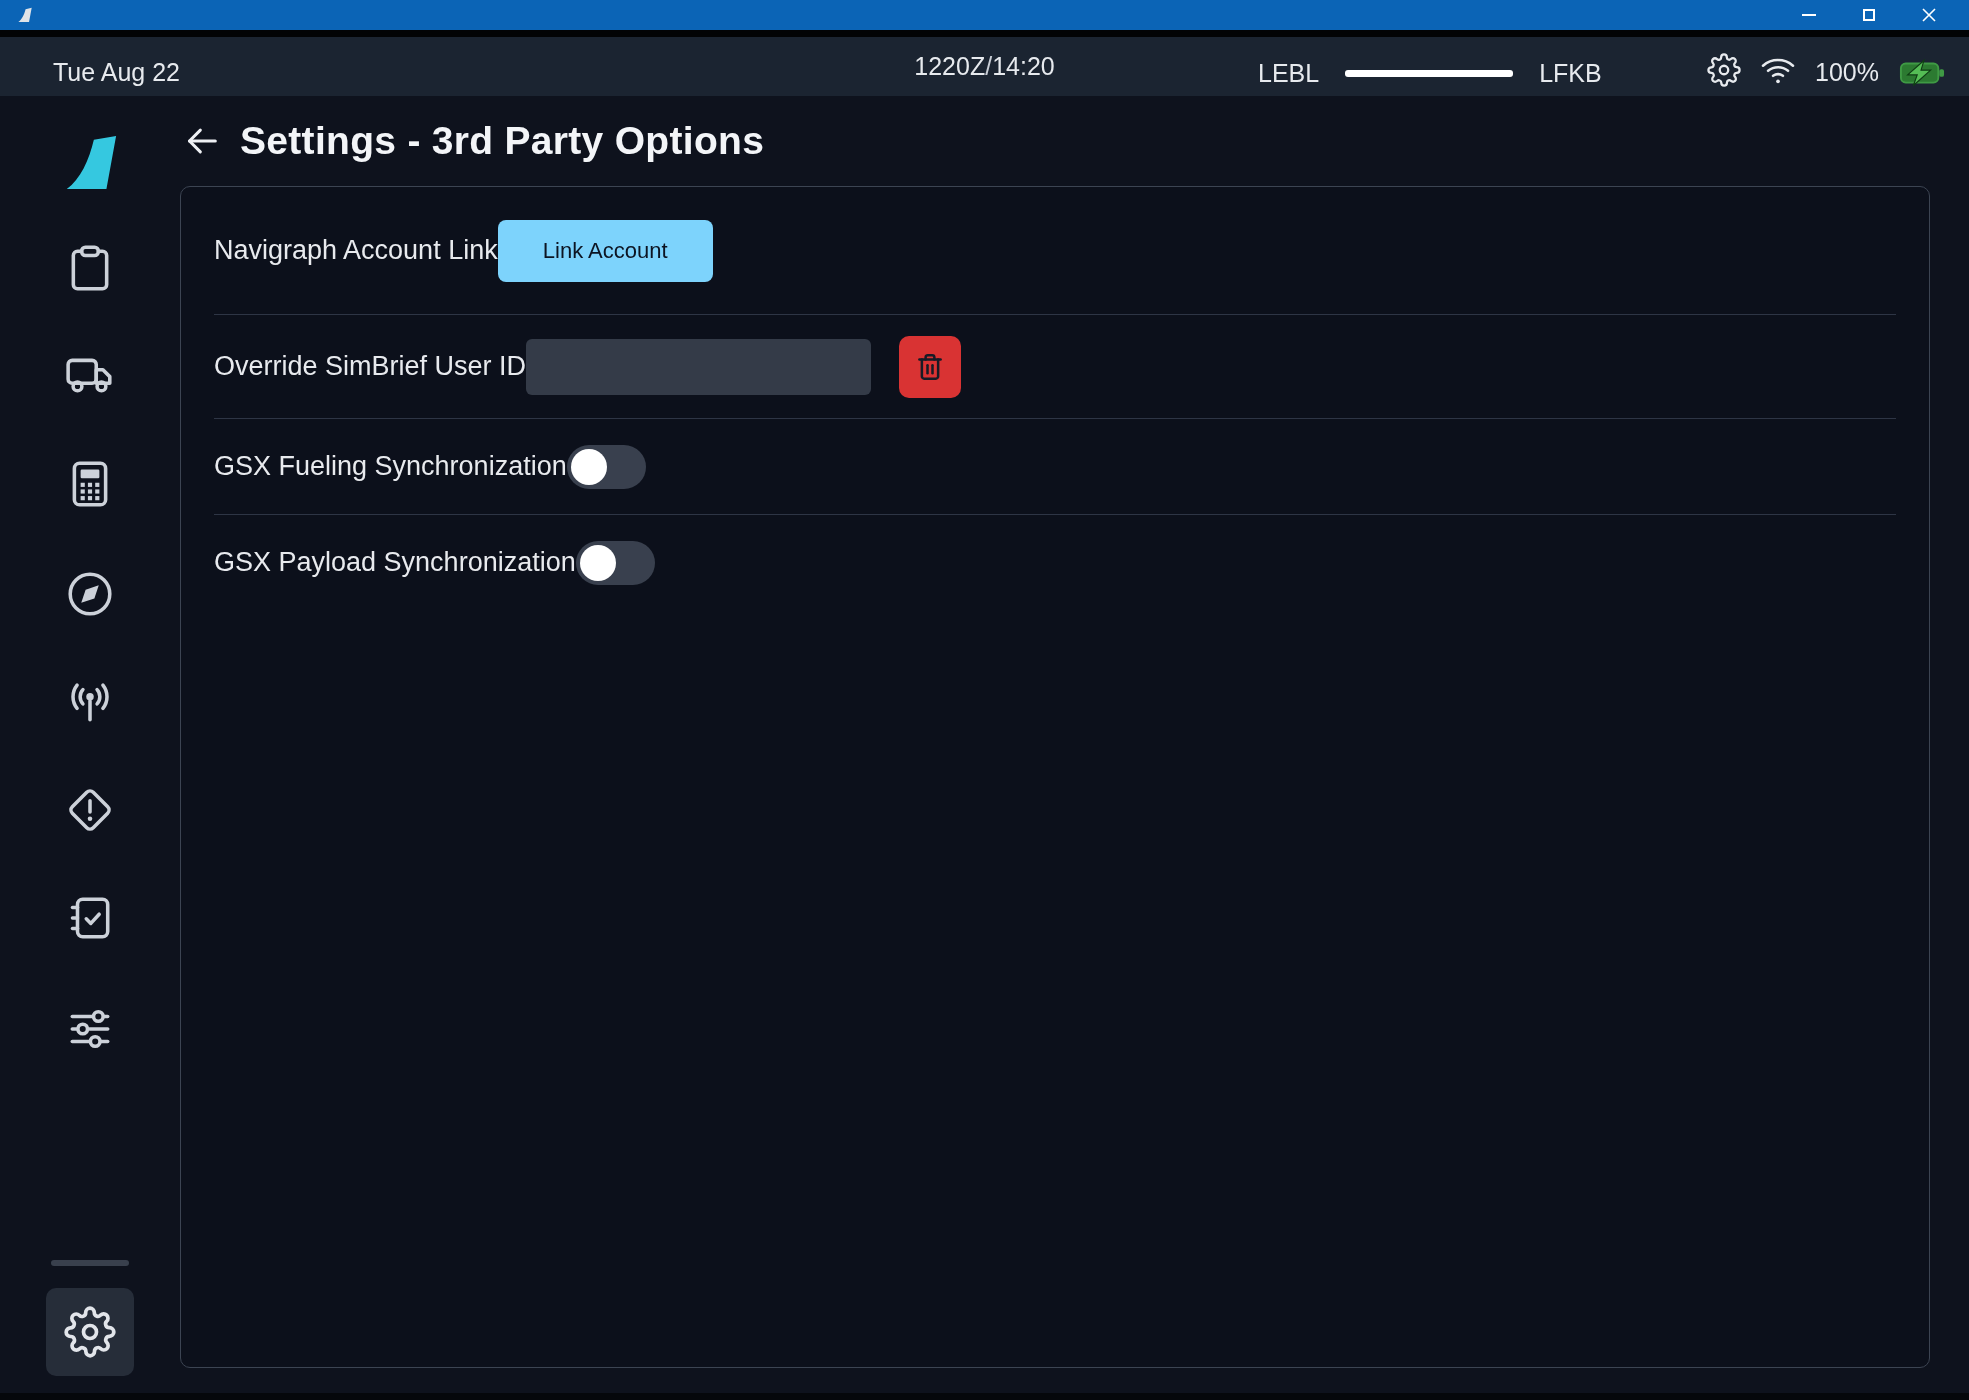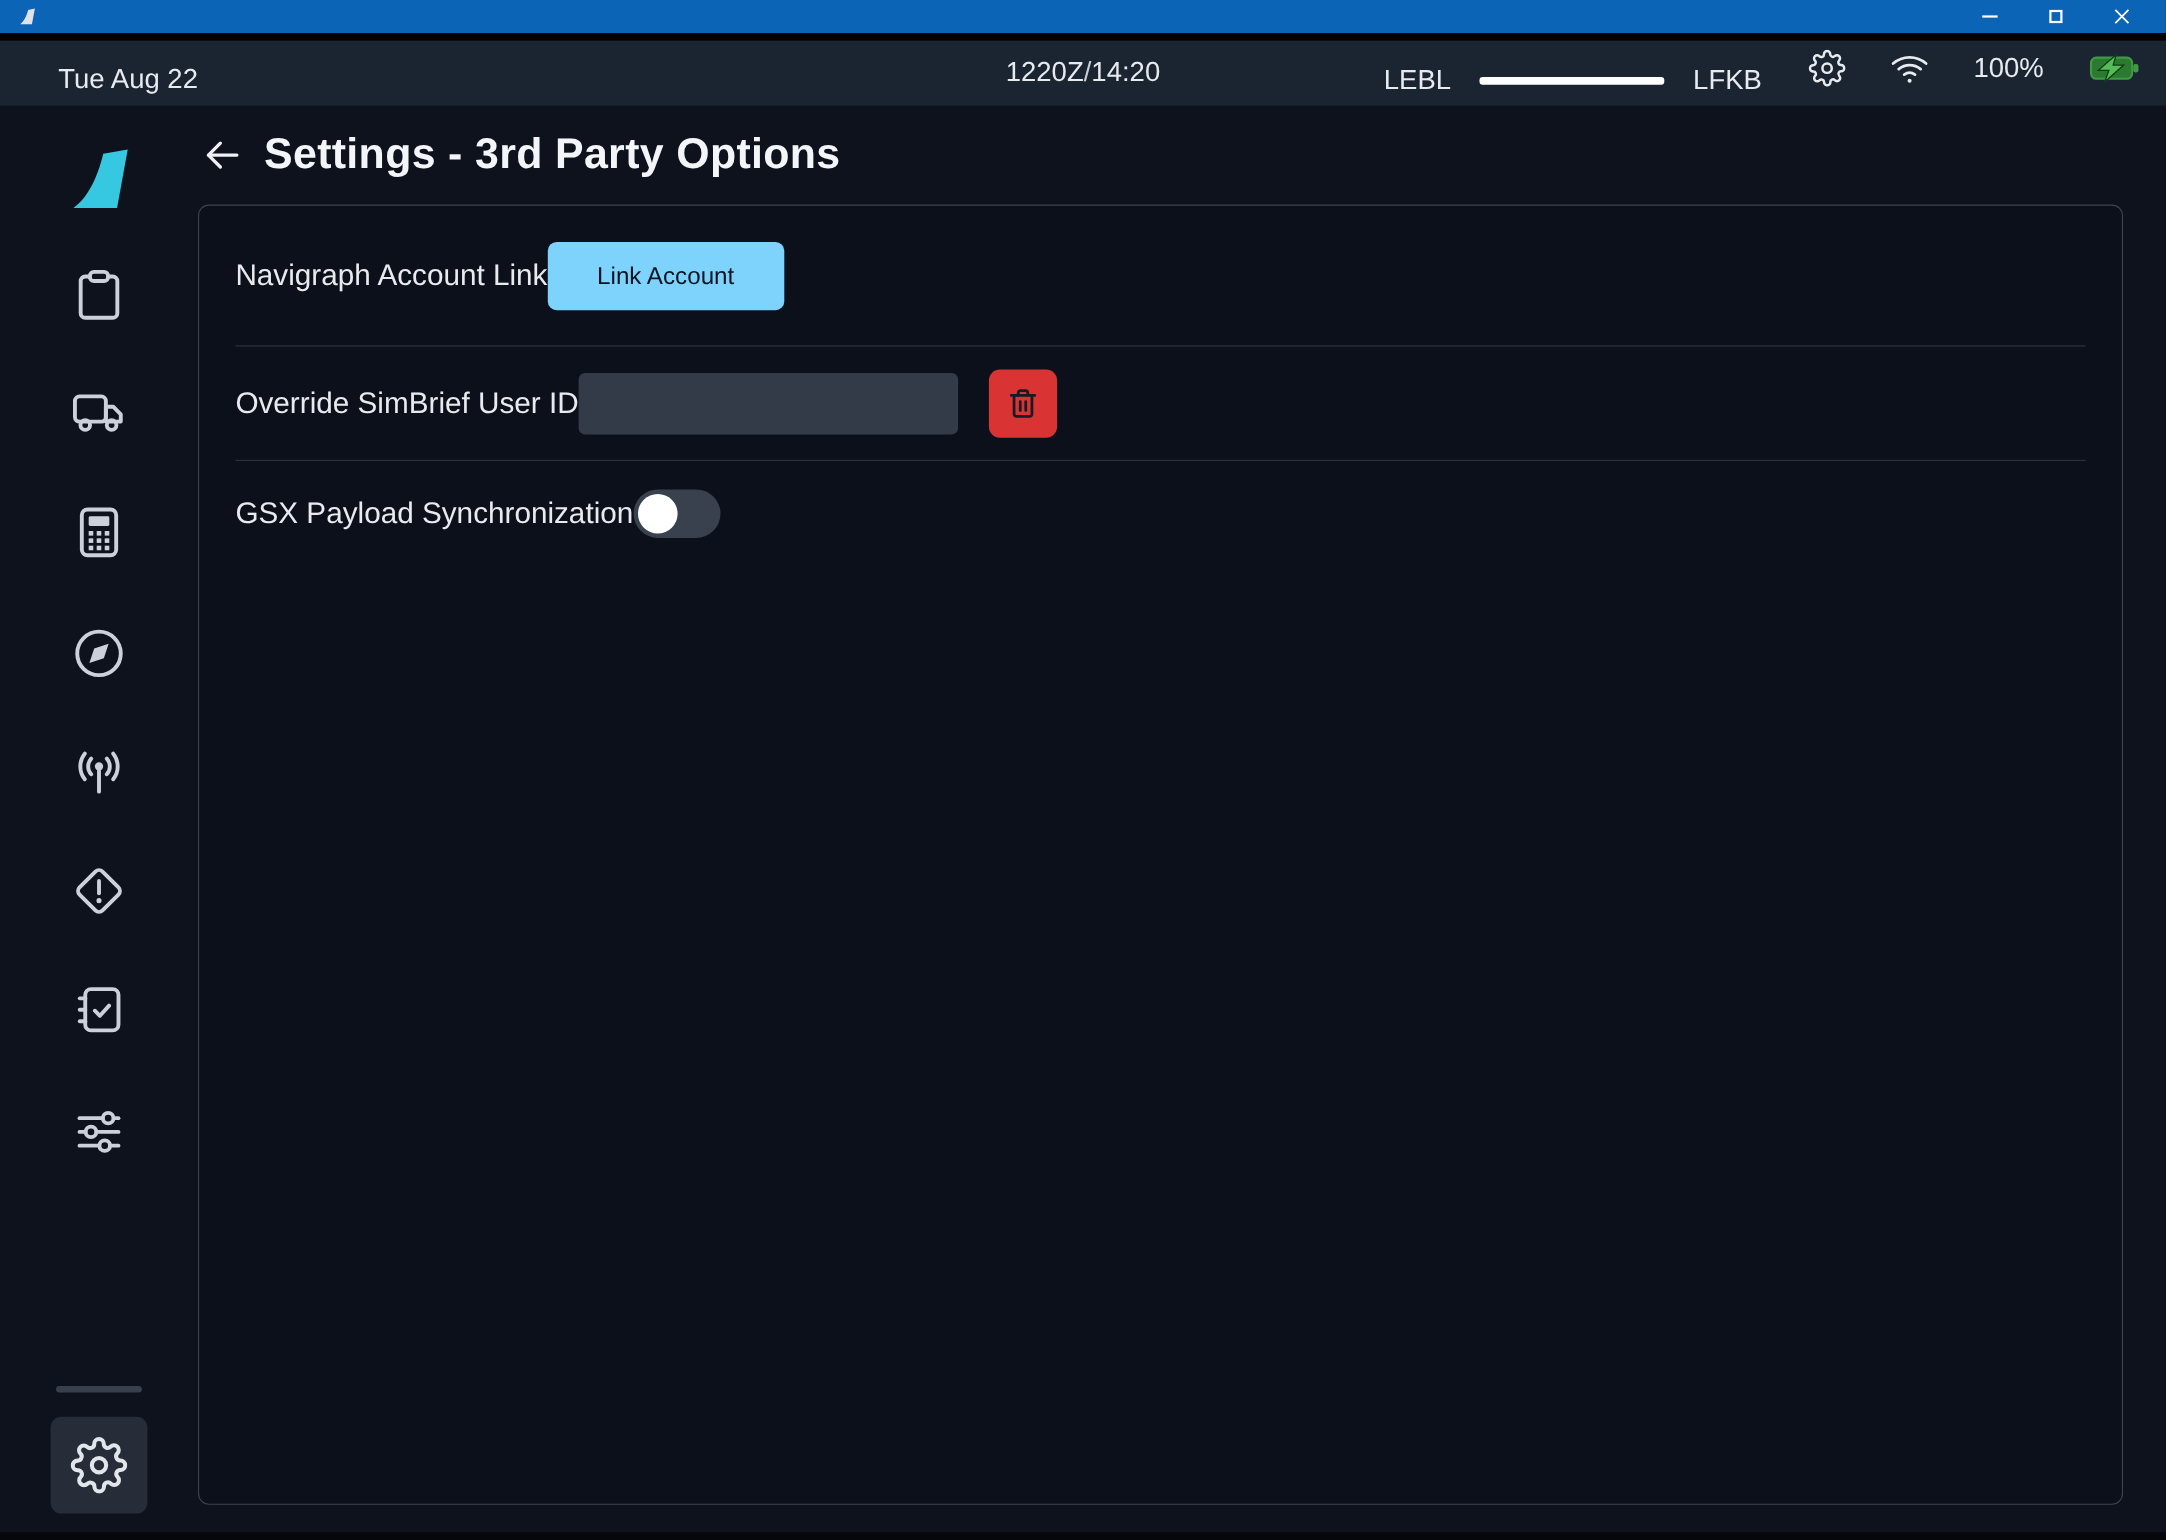--- a/index.html
+++ b/index.html
@@ -25,21 +25,21 @@
   
   .statusbar {
     position:absolute; top:37px; left:0; right:0; height:59px;
     background:#1b2431; font-size:25px; color:#e7eaee;
   }
   .sb-left { position:absolute; left:53px; top:0; height:70px; display:flex; align-items:center; }
   .sb-center { position:absolute; left:50%; top:0; transform:translateX(-50%); height:59px; display:flex; align-items:center; }
   .sb-sep { color:#c9ced6; }
   .sb-route { position:absolute; left:1258px; top:0; height:72px; display:flex; align-items:center; gap:26px; }
   .route-line { width:168px; height:7px; background:#fff; border-radius:3px; }
-  .sb-right { position:absolute; right:24px; top:0; height:50px; display:flex; align-items:center; gap:41px; }
+  .sb-right { position:absolute; right:24px; top:0; height:50px; display:flex; align-items:flex-end; gap:20px; }
   .sb-icon { display:flex; align-items:center; }
 
   
   .sidebar { position:absolute; top:96px; left:0; width:180px; bottom:0; }
   .side-abs { position:absolute; left:50%; transform:translateX(-50%); }
   .side-item { width:54px; height:54px; display:flex; align-items:center; justify-content:center; color:#ccd1d9; cursor:pointer; }
   .side-logo { top:36px; width:58px; height:62px; }
   .side-divider { top:1164px; width:78px; height:6px; border-radius:3px; background:#39404d; }
   .side-gearbox {
     top:1192px; width:88px; height:88px; border-radius:10px;
@@ -288,20 +288,26 @@
             <polyline points="3.5 6 20.5 6"></polyline>
             <path d="M18.5 6v13.5a1.8 1.8 0 0 1-1.8 1.8H7.3a1.8 1.8 0 0 1-1.8-1.8V6"></path>
             <path d="M8.5 6V4.2A1.7 1.7 0 0 1 10.2 2.5h3.6a1.7 1.7 0 0 1 1.7 1.7V6"></path>
             <line x1="10" y1="10.5" x2="10" y2="17"></line>
             <line x1="14" y1="10.5" x2="14" y2="17"></line>
           </svg>
         </button>
       </div>
     </div>
 
+    <div class="srow srow-3">
+      <div class="srow-label">GSX Fueling Synchronization</div>
+      <div class="toggle">
+        <div class="knob"></div>
+      </div>
+    </div>
 
     <div class="srow srow-4">
       <div class="srow-label">GSX Payload Synchronization</div>
       <div class="toggle">
         <div class="knob"></div>
       </div>
     </div>
 
   </div>
 

